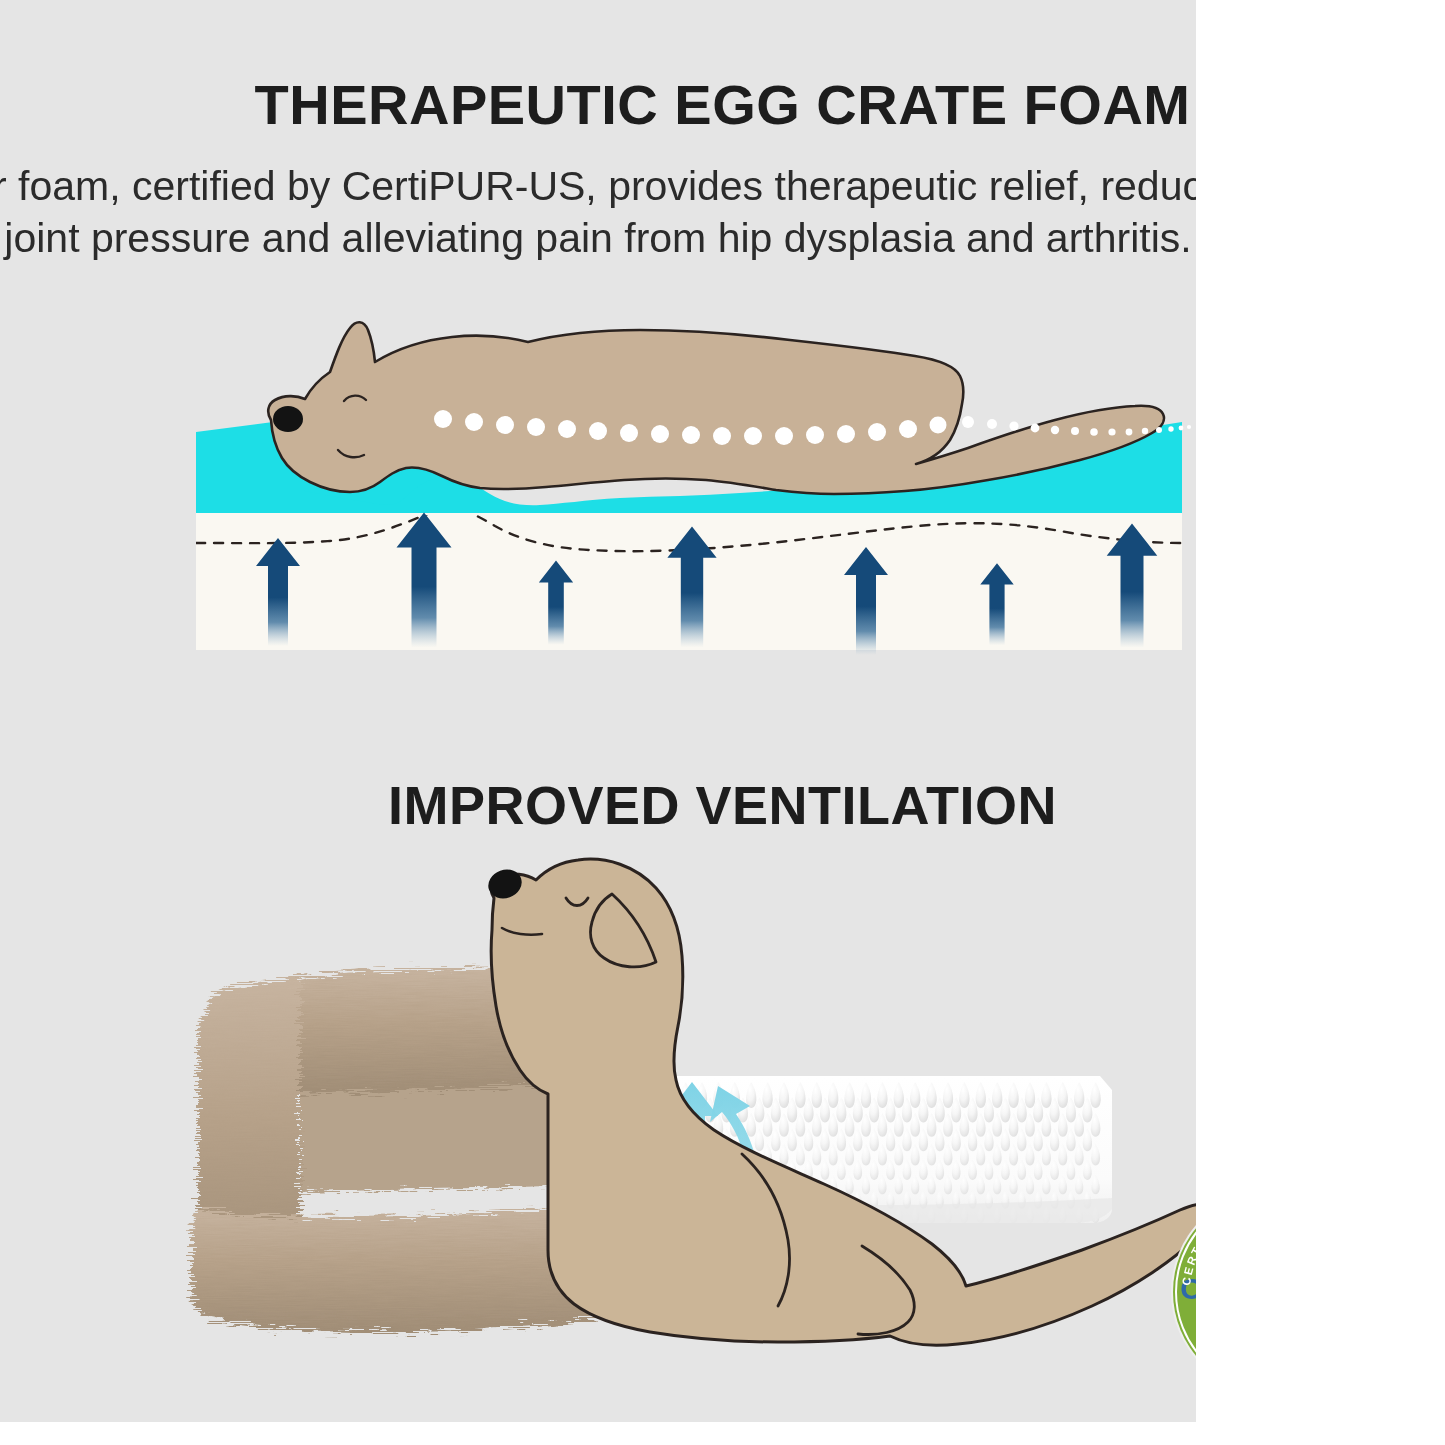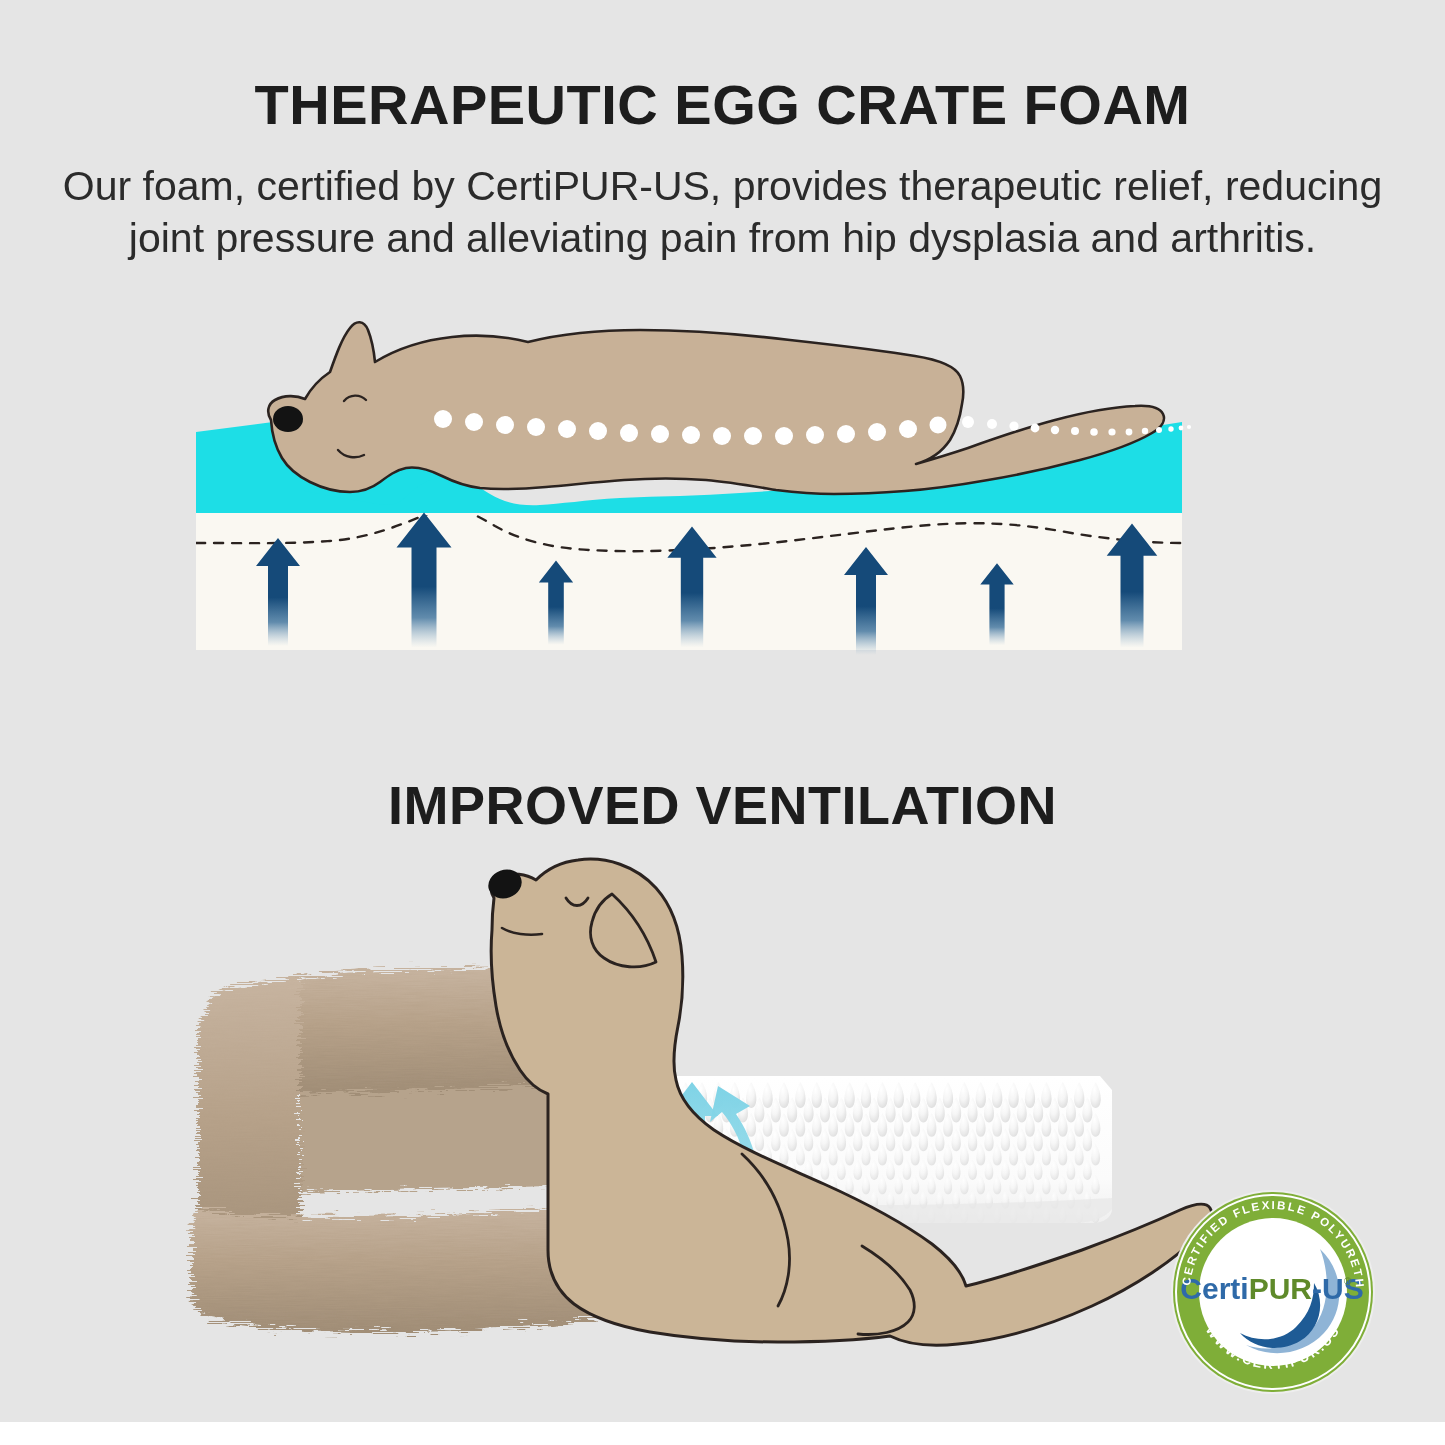--- a/index.html
+++ b/index.html
@@ -15,23 +15,24 @@
     width: 1445px;
     height: 1445px;
     overflow: hidden;
     background: #ffffff;
   }
 
   
   .panel {
     position: absolute;
     left: 0;
-    width: 1445px;
+    width: 1152px;
     background: #e5e5e5;
     overflow: hidden;
+    padding-left: 44px;
   }
   #panel-top    { top: 0;    height: 717px; }
   #panel-bottom { top: 704px; height: 718px; }
   #section-divider {
     position: absolute;
     left: 0; top: 717px;
     width: 1445px; height: 10px;
     background: #ffffff;
   }
 

